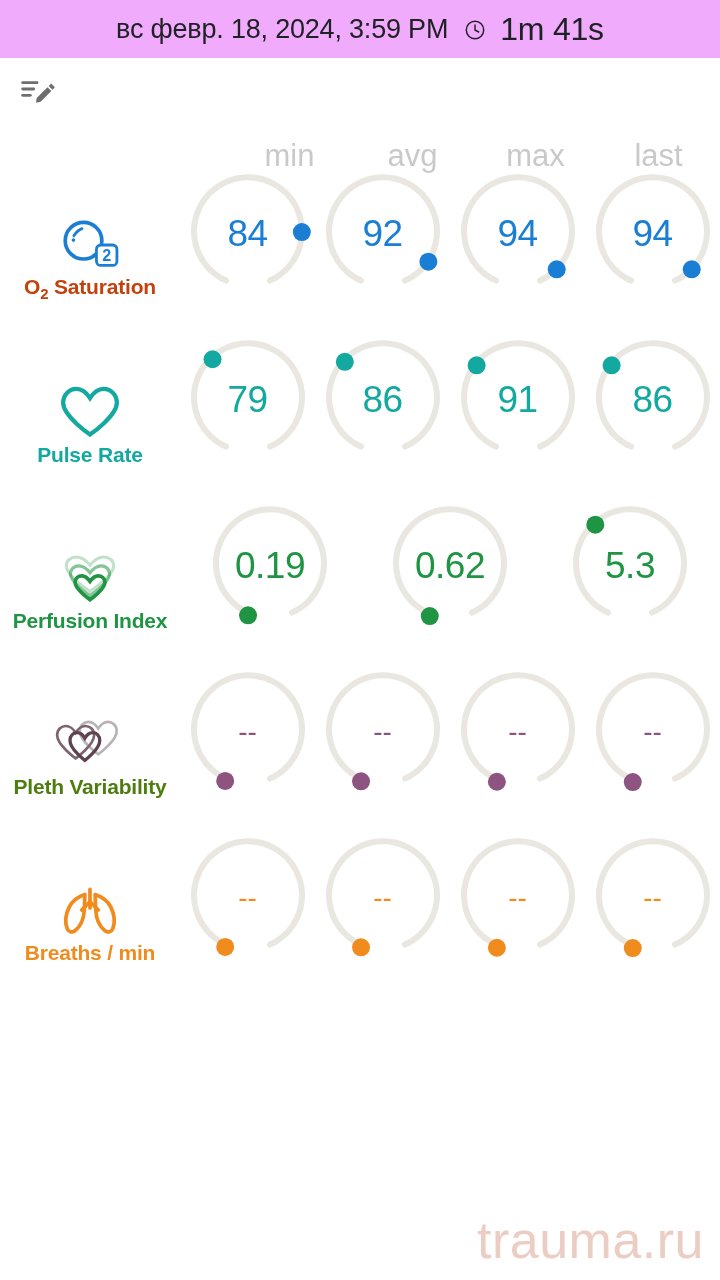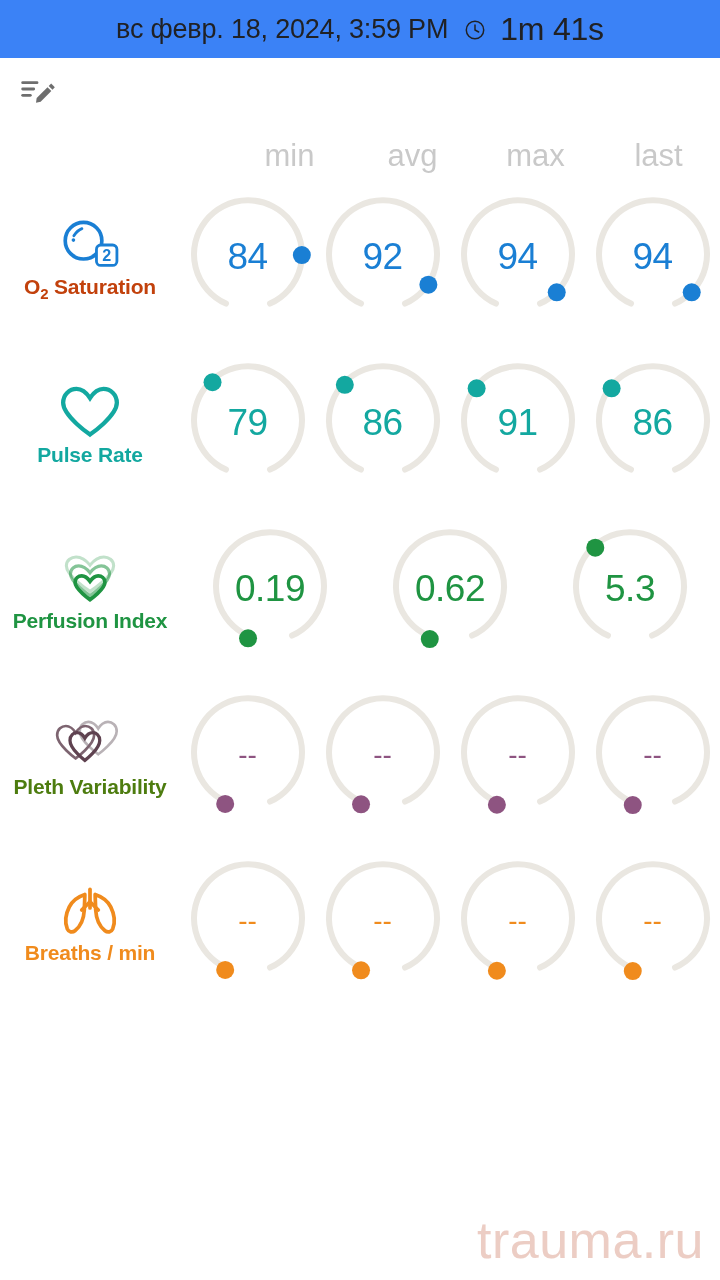--- a/index.html
+++ b/index.html
@@ -11,21 +11,21 @@
     height: 1280px;
     background: #ffffff;
     font-family: "Liberation Sans", sans-serif;
     overflow: hidden;
     position: relative;
   }
 
   
   .header {
     height: 58px;
-    background: #3b82f6;
+    background: #f0abfc;
     display: flex;
     align-items: center;
     justify-content: center;
     gap: 12px;
     box-sizing: border-box;
   }
   .header-date {
     font-size: 27px;
     color: #202124;
     letter-spacing: -0.2px;
@@ -113,21 +113,20 @@
     white-space: nowrap;
     letter-spacing: -0.2px;
   }
   .metric-name sub {
     font-size: 15px;
   }
 
   .gauge-cell {
     flex: 1 1 0;
     display: flex;
-    align-items: center;
     justify-content: center;
     position: relative;
     height: 166px;
   }
   .gauge {
     position: relative;
     width: 120px;
     height: 120px;
   }
   .gauge svg {

